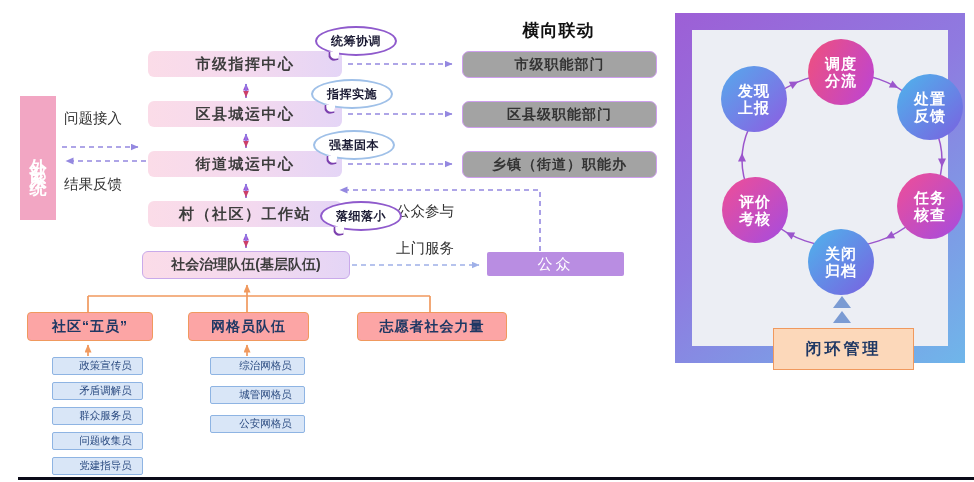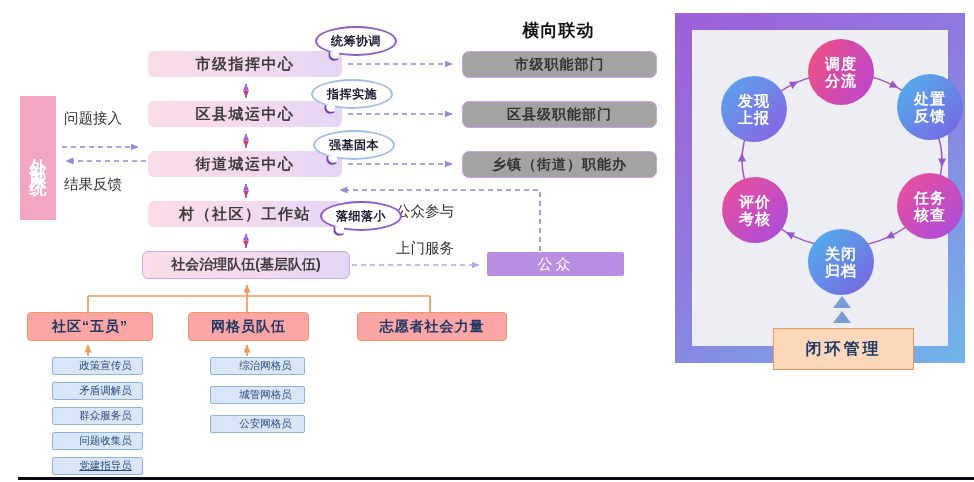--- a/index.html
+++ b/index.html
@@ -175,21 +175,21 @@
   <div class="abs mid-lbl" style="left:396px;top:239px;">上门服务</div>
 
   <div class="abs ctr team-box" style="left:27px;width:124px;">社区“五员”</div>
   <div class="abs ctr team-box" style="left:188px;width:119px;">网格员队伍</div>
   <div class="abs ctr team-box" style="left:357px;width:148px;">志愿者社会力量</div>
 
   <div class="abs ctr member-box" style="left:52px;top:357px;">政策宣传员</div>
   <div class="abs ctr member-box" style="left:52px;top:382px;">矛盾调解员</div>
   <div class="abs ctr member-box" style="left:52px;top:407px;">群众服务员</div>
   <div class="abs ctr member-box" style="left:52px;top:432px;">问题收集员</div>
-  <div class="abs ctr member-box" style="left:52px;top:457px;text-decoration:underline;">党建指导员</div>
+  <div class="abs ctr member-box" style="left:52px;top:457px;">党建指导员</div>
 
   <div class="abs ctr member-box grid" style="left:210px;top:357px;">综治网格员</div>
   <div class="abs ctr member-box grid" style="left:210px;top:386px;">城管网格员</div>
   <div class="abs ctr member-box grid" style="left:210px;top:415px;">公安网格员</div>
 
   <div class="abs panel-wrap">
     <div class="panel-inner">
       <svg style="position:absolute;left:0;top:0;z-index:1;" width="286" height="346" viewBox="0 0 286 346">
         <ellipse cx="150" cy="130" rx="100" ry="87" fill="none" stroke="#9b55cc" stroke-width="1.5"></ellipse>
         <g fill="#9b55cc">
@@ -215,21 +215,21 @@
           <span>核查</span>
       </div>
       <div class="circle c-close" style="left:116px;top:199px;">
         <span>关闭</span>
           <span>归档</span>
       </div>
       <div class="circle c-evaluate" style="left:30px;top:147px;">
         <span>评价</span>
           <span>考核</span>
       </div>
-      <div class="circle c-discover" style="left:29px;top:46px;">
+      <div class="circle c-discover" style="left:29px;top:36px;">
         <span>发现</span>
           <span>上报</span>
       </div>
 
       <div class="tri-up" style="position:absolute;left:141px;top:266px;"></div>
       <div class="tri-up" style="position:absolute;left:141px;top:281px;"></div>
 
       <div class="ctr loop-footer" style="position:absolute;">闭环管理</div>
     </div>
   </div>

